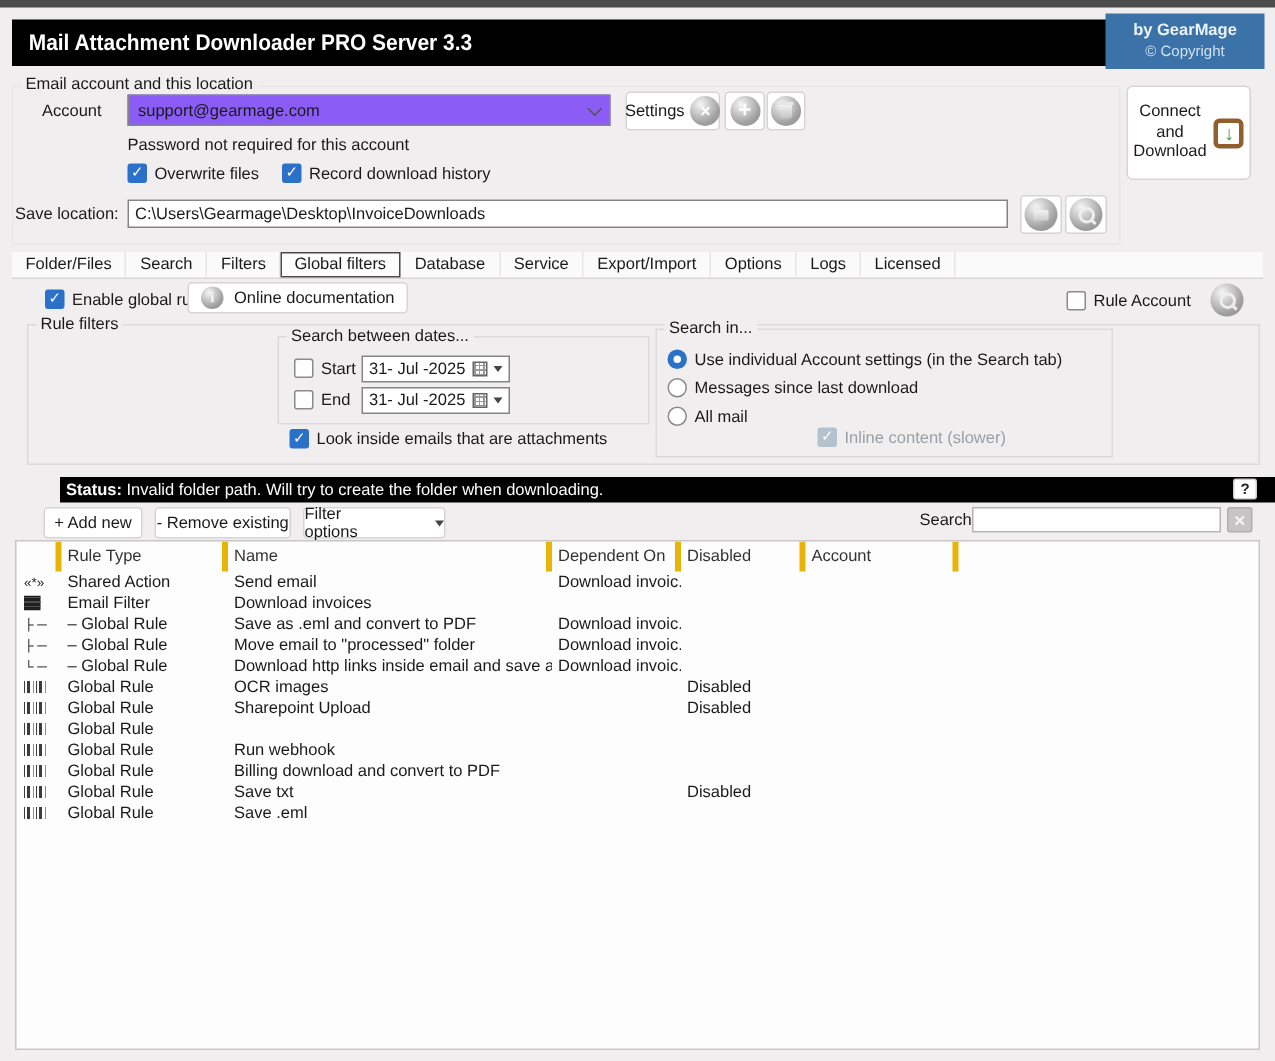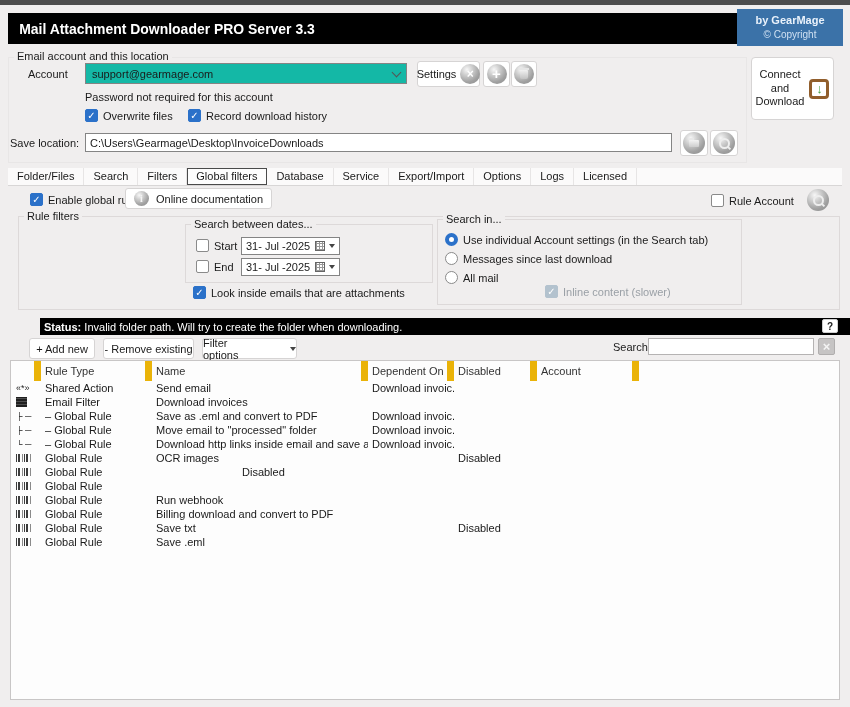--- a/index.html
+++ b/index.html
@@ -35,36 +35,36 @@
   .mag::after{content:"";position:absolute;width:2px;height:4px;background:#eee;right:-2px;bottom:-3px;transform:rotate(-45deg);}
   .trash-glyph{width:8px;height:9px;background:linear-gradient(#f1f1f1,#c2c2c2);border-radius:1px 1px 2px 2px;position:relative;}
   .trash-glyph::before{content:"";position:absolute;left:-1px;top:-2px;width:10px;height:2px;background:#e6e6e6;}
   .folder-glyph{width:10px;height:7px;background:linear-gradient(#f3f3f3,#cdcdcd);border-radius:1px;position:relative;}
   .folder-glyph::before{content:"";position:absolute;left:0;top:-2px;width:5px;height:2px;background:#e8e8e8;border-radius:1px 1px 0 0;}
   .plus-glyph{font-size:15px;font-weight:bold;color:#fff;line-height:1;margin-top:-1px;}
   .info-glyph{font-size:10px;font-weight:bold;color:#f5f5f5;font-family:"Liberation Serif","DejaVu Serif",serif;}
   .caret-down{width:0;height:0;border-left:3px solid transparent;border-right:3px solid transparent;border-top:4px solid #444;}
   .chevron{width:6px;height:6px;border-right:1px solid #555;border-bottom:1px solid #555;transform:rotate(45deg);margin-top:-3px;}
   .textbox{background:#fff;border:1px solid #848484;box-sizing:border-box;font-family:inherit;font-size:11px;color:#1a1a1a;padding:0 4px;}
-  .combo{background:#14b8a6;border:1px solid #848484;box-sizing:border-box;display:flex;align-items:center;padding:0 6px;}
+  .combo{background:#8b5cf6;border:1px solid #848484;box-sizing:border-box;display:flex;align-items:center;padding:0 6px;}
   .combo .val{flex:1;}
   .datebox{background:#fff;border:1px solid #848484;box-sizing:border-box;display:flex;align-items:center;gap:4px;padding:0 4px;}
   .datebox .val{flex:1;white-space:nowrap;}
   .cal-icon{width:10px;height:10px;box-sizing:border-box;border:1px solid #666;background-color:#fff;background-image:repeating-linear-gradient(0deg,#999 0 1px,transparent 1px 3px),repeating-linear-gradient(90deg,#999 0 1px,transparent 1px 3px);}
   
   .tabstrip{left:8px;top:168px;width:834px;height:17px;background:#fbfafa;border-bottom:1px solid #d8d6d6;display:flex;align-items:stretch;}
   .tab{padding:2px 9px 0 9px;border-right:1px solid #e7e5e5;white-space:nowrap;color:#1a1a1a;}
   .tab.active{outline:1px solid #4a4a4a;outline-offset:-1px;background:#fdfdfd;}
   
   .statusbar{left:8px;top:318px;width:834px;height:17px;background:#000;color:#fff;display:flex;align-items:center;padding:0 4px;box-sizing:border-box;margin-left:32px;}
   .help-btn{left:822px;top:319px;width:16px;height:14px;background:#fff;border-radius:2px;color:#222;font-weight:bold;display:flex;align-items:center;justify-content:center;font-size:10px;border:1px solid #cfcfcf;box-sizing:border-box;}
   
   .rules-table{left:10px;top:360px;width:830px;height:340px;background:#fdfdfd;border:1px solid #c8c6c6;box-sizing:border-box;overflow:hidden;}
   .thead{display:flex;height:20px;align-items:center;}
-  .hcell{height:100%;box-sizing:border-box;border-right:7px solid #eab308;display:flex;align-items:center;padding-left:4px;color:#333;flex:0 0 auto;}
+  .hcell{height:100%;box-sizing:border-box;border-right:4px solid #eab308;display:flex;align-items:center;padding-left:4px;color:#333;flex:0 0 auto;}
   .trow{display:flex;height:14px;align-items:center;}
   .tcell{box-sizing:border-box;padding-left:4px;white-space:nowrap;overflow:hidden;flex:0 0 auto;}
   .icon-cell{display:flex;align-items:center;justify-content:flex-start;padding-left:5px;}
   .txticon{font-size:9px;color:#222;line-height:1;white-space:nowrap;}
   .ef-icon{width:11px;height:10px;background:#1f1f1f;background-image:linear-gradient(0deg,transparent 0 2px,#4e4e4e 2px 3px,transparent 3px 5px,#4e4e4e 5px 6px,transparent 6px 8px,#4e4e4e 8px 9px,transparent 9px);}
   .bc-icon{width:16px;height:8px;background:repeating-linear-gradient(90deg,#3c3c3c 0 1px,transparent 1px 2px,#3c3c3c 2px 4px,transparent 4px 6px,#8a8a8a 6px 7px,transparent 7px 8px);}
   
   .dl-box{width:20px;height:20px;box-sizing:border-box;border:3px solid #915e2c;border-radius:4px;background:#fff;display:flex;align-items:center;justify-content:center;}
   .dl-arrow{color:#3f9e3f;font-weight:bold;font-size:13px;line-height:1;}
   .clear-btn{background:#c6c4c4;border:1px solid #b0aeae;border-radius:2px;display:flex;align-items:center;justify-content:center;box-sizing:border-box;}
@@ -297,20 +297,21 @@
         <span class="tcell" style="width: 216px;">OCR images</span>
         <span class="tcell" style="width: 86px;"></span>
         <span class="tcell" style="width: 83px;">Disabled</span>
         <span class="tcell" style="width: 102px;"></span>
       </div>
       <div class="trow">
         <span class="tcell icon-cell" style="width: 30px;">
           <span class="bc-icon"></span>
         </span>
         <span class="tcell" style="width: 111px;">Global Rule</span>
+        <span class="tcell" style="width: 216px;">Sharepoint Upload</span>
         <span class="tcell" style="width: 86px;"></span>
         <span class="tcell" style="width: 83px;">Disabled</span>
         <span class="tcell" style="width: 102px;"></span>
       </div>
       <div class="trow">
         <span class="tcell icon-cell" style="width: 30px;">
           <span class="bc-icon"></span>
         </span>
         <span class="tcell" style="width: 111px;">Global Rule</span>
         <span class="tcell" style="width: 86px;"></span>

